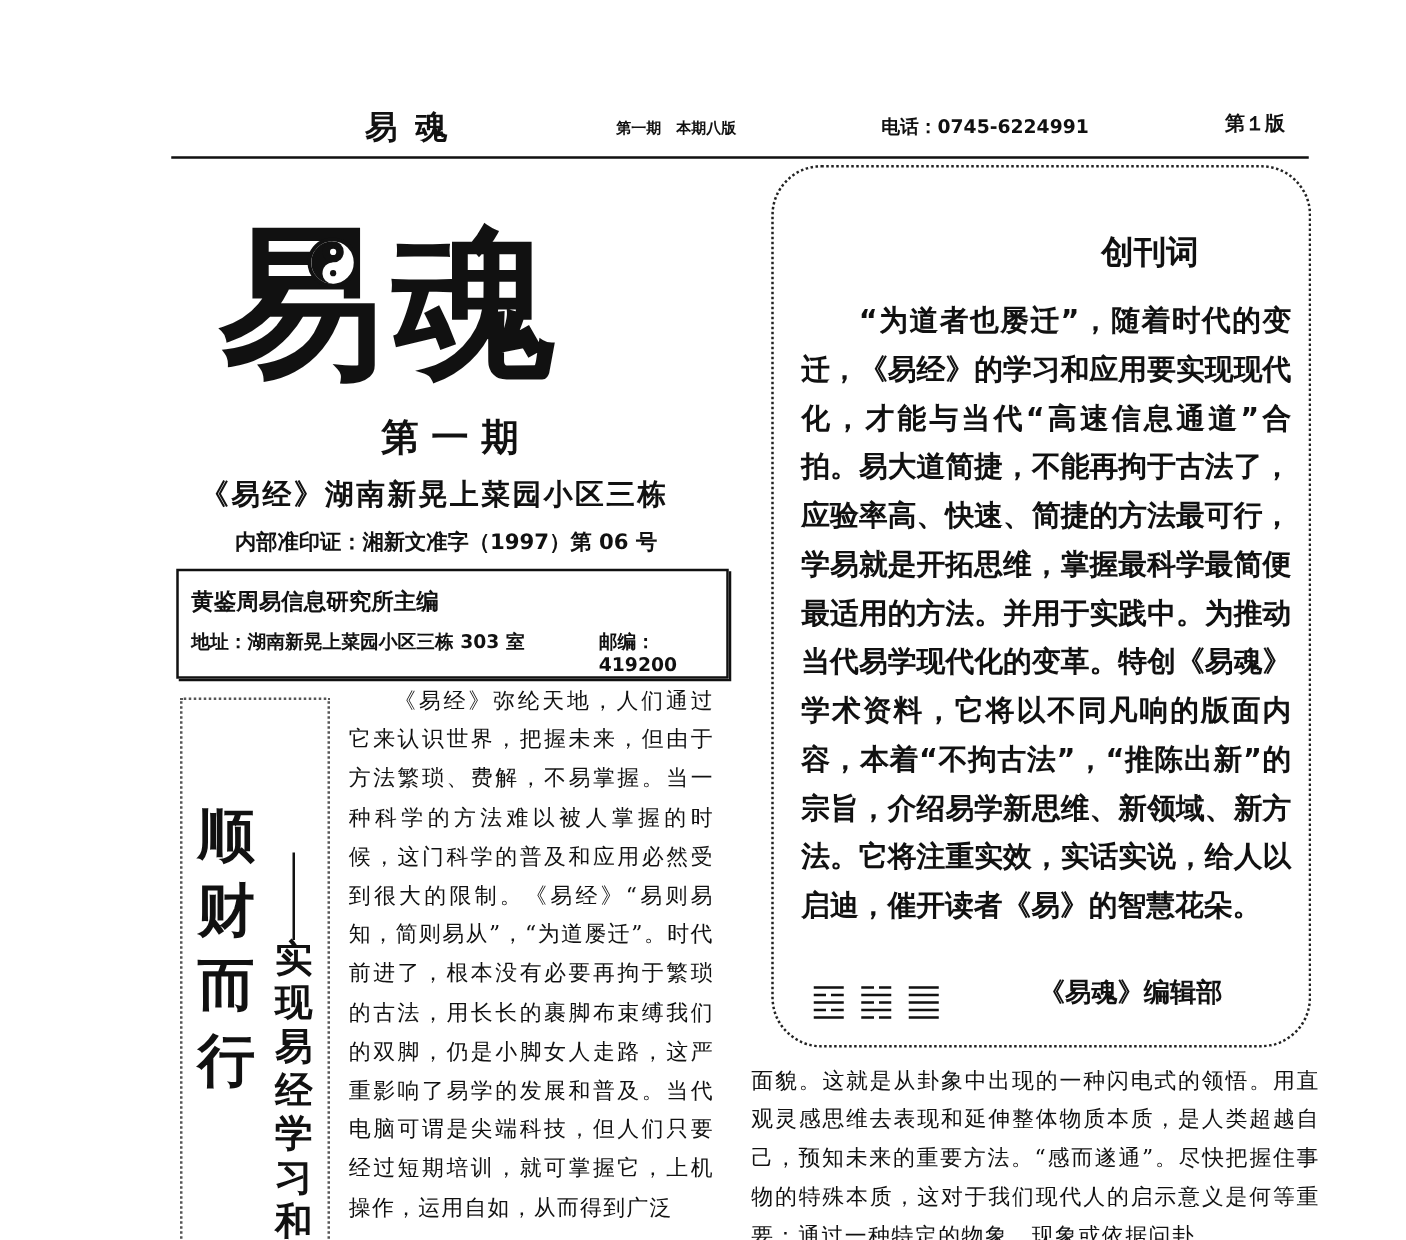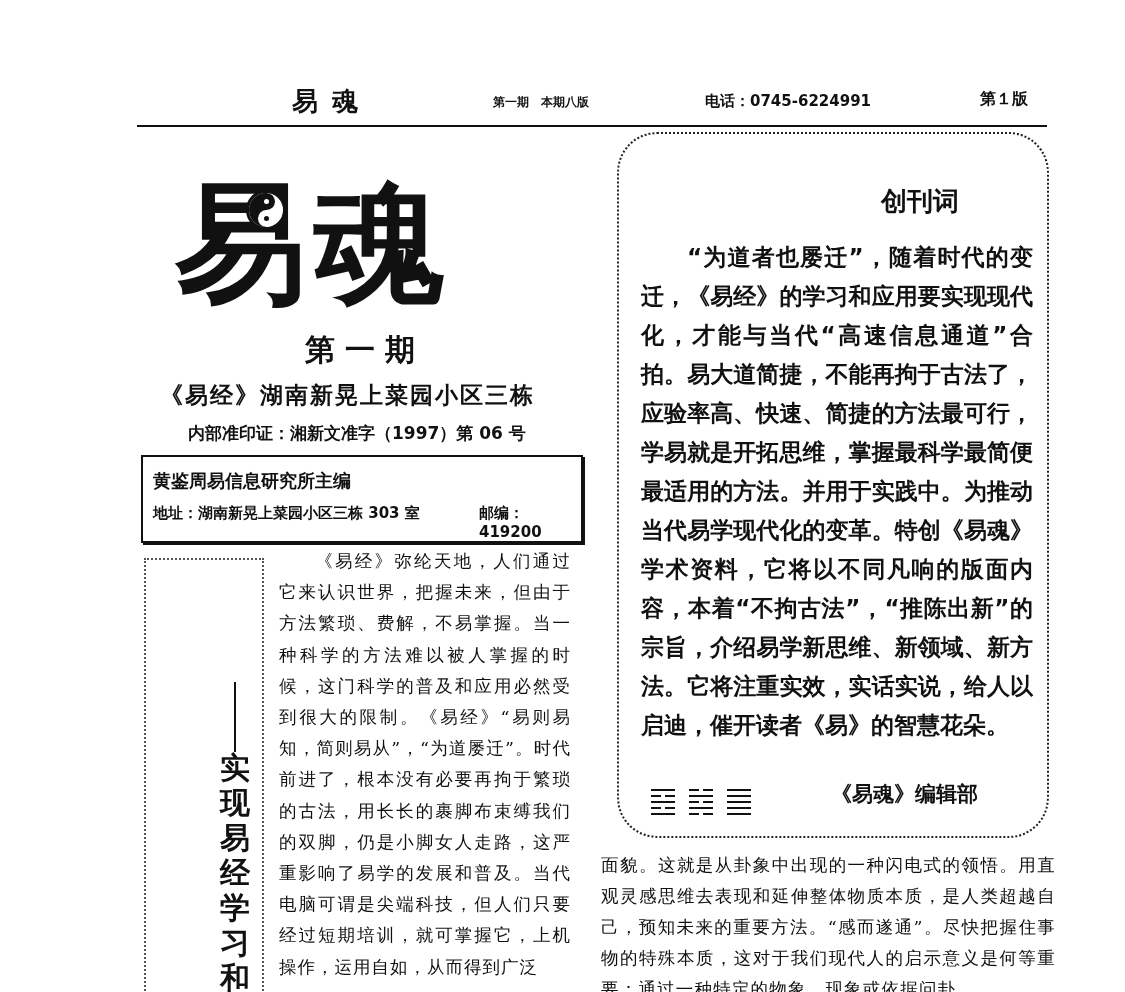--- a/index.html
+++ b/index.html
@@ -80,20 +80,21 @@
 <div class="abs subtitle">《易经》湖南新晃上菜园小区三栋</div>
 <div class="abs permit">内部准印证：湘新文准字（1997）第 06 号</div>
 
 <div class="abs infobox">
   <div class="abs r1a">黄鉴周易信息研究所主编</div>
   <div class="abs r2a">地址：湖南新晃上菜园小区三栋 303 室</div>
   <div class="abs r2b">邮编：419200</div>
 </div>
 
 <div class="abs vbox">
+  <div class="abs vtitle">顺财而行</div>
   <div class="abs vdash"></div>
   <div class="abs vsub">实现易经学习和</div>
 </div>
 
 <div class="abs lbody">
   <span style="display:inline-block;width:35px;"></span><span>《易经》弥纶天地，人们通过它来认识世界，把握未来，但由于方法繁琐、费解，不易掌握。当一种科学的方法难以被人掌握的时候，这门科学的普及和应用必然受到很大的限制。《易经》“易则易知，简则易从”，“为道屡迁”。时代前进了，根本没有必要再拘于繁琐的古法，用长长的裹脚布束缚我们的双脚，仍是小脚女人走路，这严重影响了易学的发展和普及。当代电脑可谓是尖端科技，但人们只要经过短期培训，就可掌握它，上机操作，运用自如，从而得到广泛</span>
 </div>
 
 <div class="abs fbox">
   <div class="abs ftitle2">创刊词</div>

